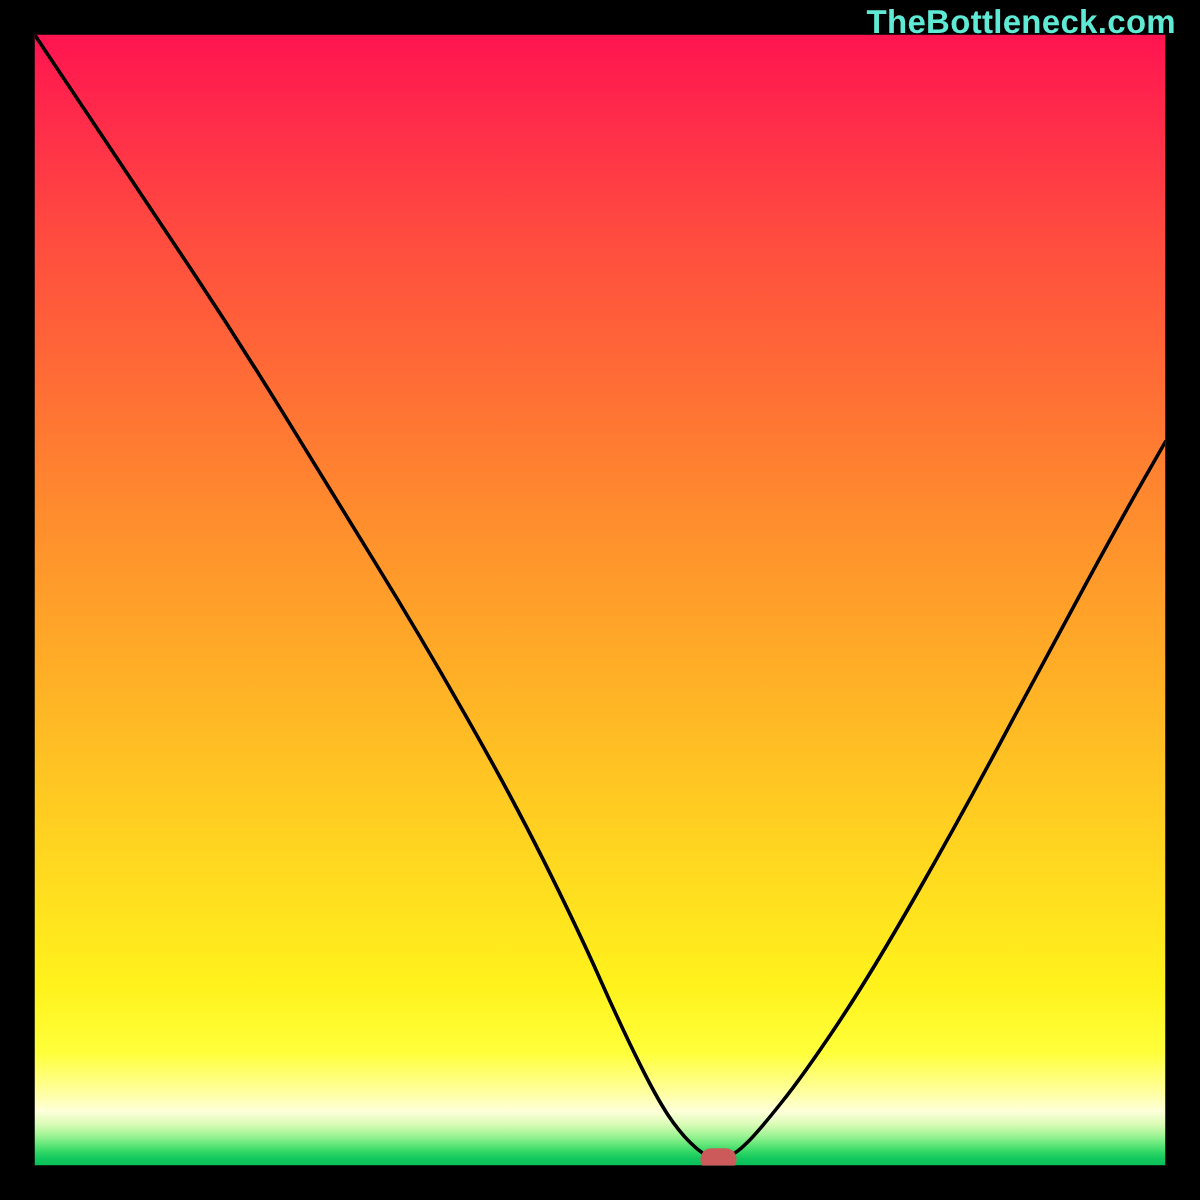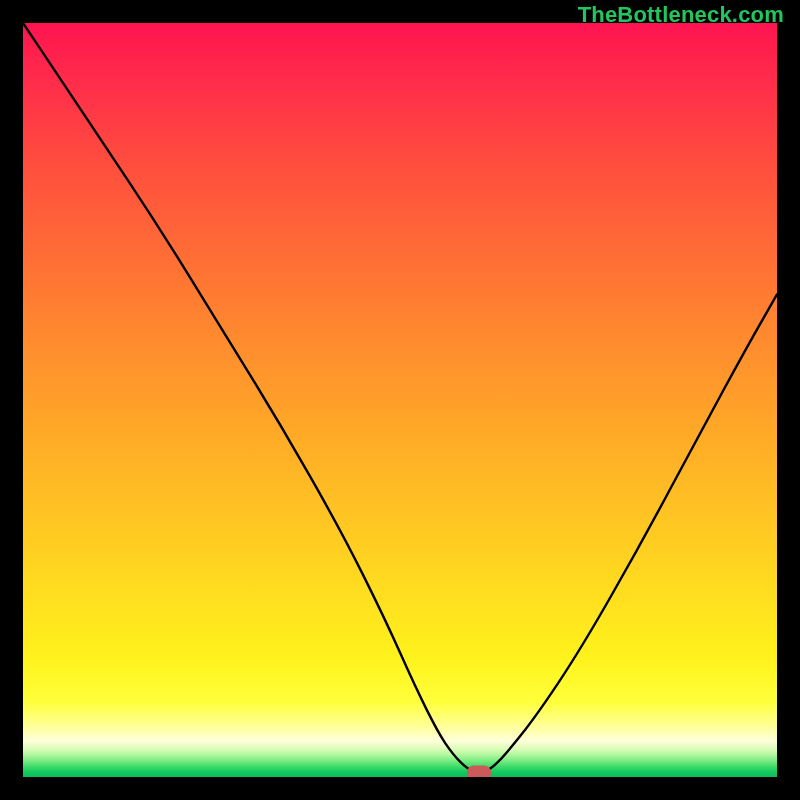--- a/index.html
+++ b/index.html
@@ -14,21 +14,21 @@
   .frame {
     position: relative;
     width: 800px;
     height: 800px;
     background: #000;
   }
   .watermark {
     position: absolute;
     top: 2px;
     right: 16px;
-    color: #22c55e;
+    color: #5eead4;
     font-size: 22px;
     font-weight: 600;
     letter-spacing: 0.2px;
     user-select: none;
   }
   .plot-area {
     position: absolute;
     left: 23px;
     top: 23px;
     width: 754px;

